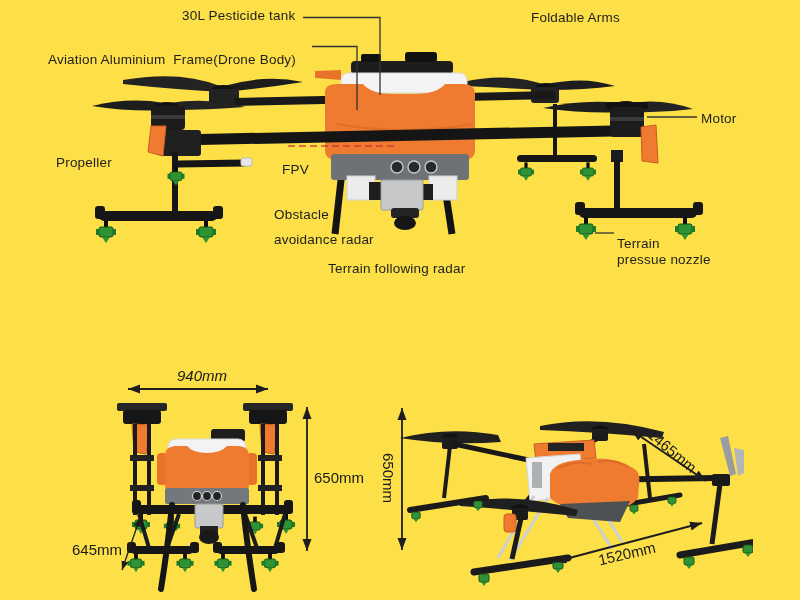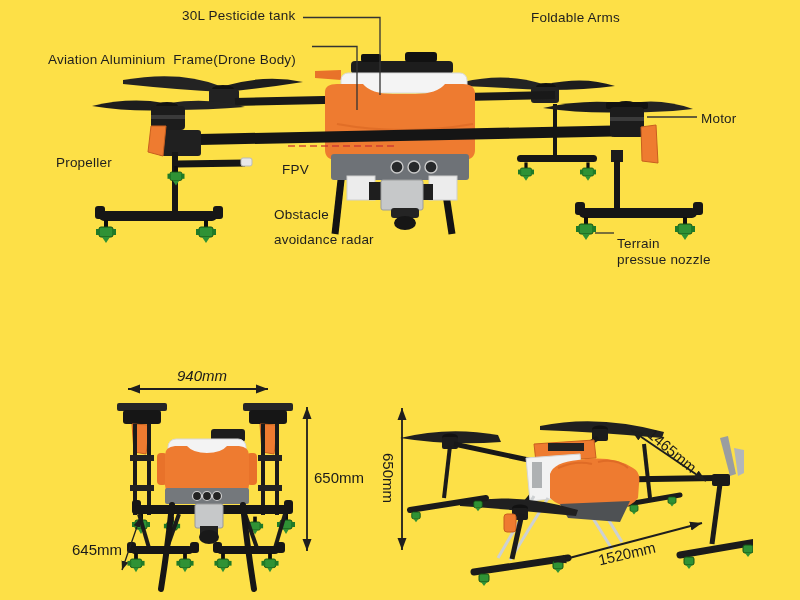--- a/index.html
+++ b/index.html
@@ -256,20 +256,21 @@
   </svg>
 
   <div class="lbl" style="left:182px;top:8px;">30L Pesticide tank</div>
   <div class="lbl" style="left:531px;top:10px;">Foldable Arms</div>
   <div class="lbl pre" style="left:48px;top:52px;">Aviation Aluminium  Frame(Drone Body)</div>
   <div class="lbl" style="left:701px;top:111px;">Motor</div>
   <div class="lbl" style="left:56px;top:155px;">Propeller</div>
   <div class="lbl" style="left:282px;top:146px;margin-top:16px;">FPV</div>
   <div class="lbl" style="left:274px;top:207px;">Obstacle</div>
   <div class="lbl" style="left:274px;top:232px;">avoidance radar</div>
+  <div class="lbl" style="left:328px;top:261px;">Terrain following radar</div>
   <div class="lbl" style="left:617px;top:236px;">Terrain</div>
   <div class="lbl" style="left:617px;top:252px;">pressue nozzle</div>
 
   <div class="dim" style="left:177px;top:368px;font-style:italic;">940mm</div>
   <div class="dim" style="left:314px;top:470px;">650mm</div>
   <div class="dim" style="left:72px;top:542px;text-align:center;">645mm</div>
   <div class="dim rot90" style="left:360px;top:470px;width:56px;text-align:center;">650mm</div>
   <div class="dim rot40" style="left:641px;top:443px;width:62px;text-align:center;">1465mm</div>
   <div class="dim rotm13" style="left:596px;top:546px;width:62px;text-align:center;">1520mm</div>
 

